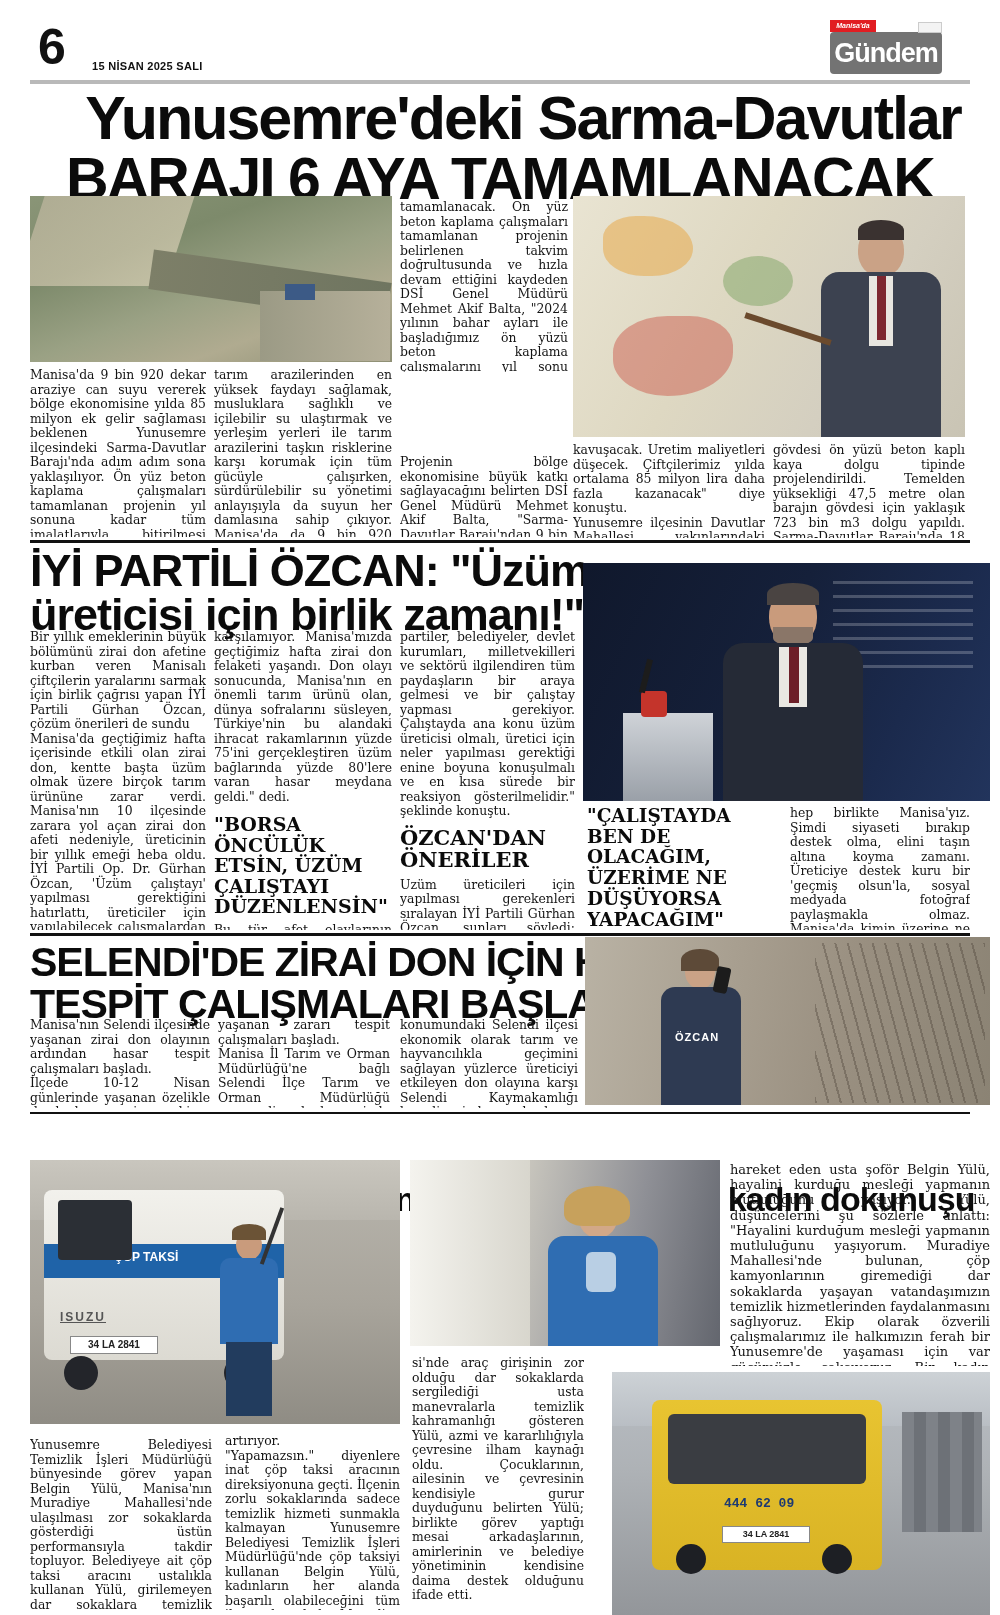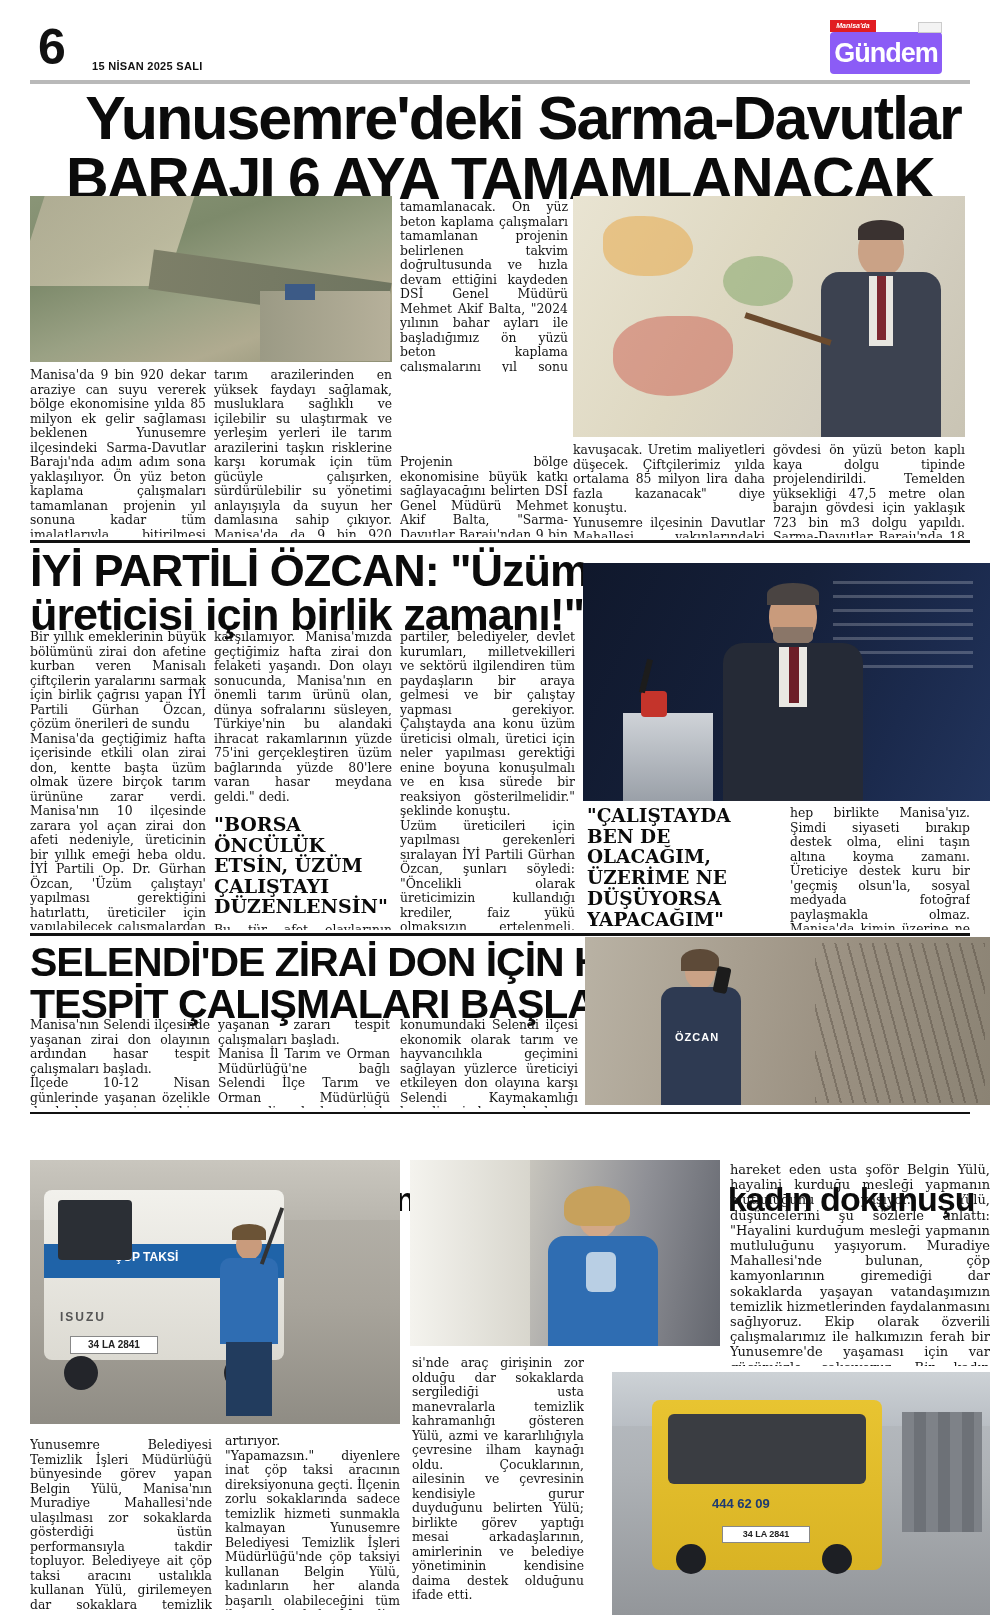--- a/index.html
+++ b/index.html
@@ -20,21 +20,21 @@
 </head>
 <body>
 
 <div id="page">
 
   <div class="abs sans" style="left:38px;top:22px;font-size:50px;font-weight:bold;line-height:1;">6</div>
   <div class="abs sans" style="left:92px;top:60px;font-size:11px;font-weight:bold;letter-spacing:.3px;">15 NİSAN 2025 SALI</div>
 
   <div class="abs" style="left:830px;top:20px;width:112px;height:58px;">
     <div class="abs sans" style="left:0;top:0;width:46px;height:12px;background:#e11d22;color:#fff;font-size:7px;font-style:italic;font-weight:bold;text-align:center;line-height:12px;">Manisa'da</div>
-    <div class="abs sans" style="left:0;top:12px;width:112px;height:42px;background:#8b5cf6;border-radius:4px;color:#fff;font-size:27px;font-weight:bold;text-align:center;line-height:42px;letter-spacing:-1px;">Gündem</div>
+    <div class="abs sans" style="left:0;top:12px;width:112px;height:42px;background:#737373;border-radius:4px;color:#fff;font-size:27px;font-weight:bold;text-align:center;line-height:42px;letter-spacing:-1px;">Gündem</div>
     <div class="abs" style="left:88px;top:2px;width:22px;height:9px;background:#f3f3f3;border:1px solid #ccc;"></div>
   </div>
 
   <div class="abs" style="left:30px;top:80px;width:940px;height:4px;background:#b9b9b9;"></div>
 
   <div class="abs headline" style="left:0;top:88px;width:966px;text-align:center;font-size:61px;margin-left:40px;">Yunusemre'deki Sarma-Davutlar</div>
   <div class="abs headline" style="left:0;top:150px;width:1000px;text-align:center;font-size:59px;">BARAJI 6 AYA TAMAMLANACAK</div>
 
   <div class="abs photo" style="left:30px;top:196px;width:362px;height:166px;
               background:linear-gradient(160deg,#8a9577 0%,#7d8a6b 30%,#9aa184 55%,#b0ab90 75%,#8e8f74 100%);">
@@ -94,20 +94,21 @@
 Tarımın üstü açık bir sanayi olarak tanımlandığına dikkat çeken İYİ Partili Özcan, "Ne kadar tedbir alırsanız alın, doğal afetler nedeniyle bir yıllık emeğiniz boşa gidebiliyor. Maddi gücü olan çiftçiler imkanları ölçüsünde tarım sigortası yaptırsa da bu sigorta zararı tam anlamıyla</div>
 
   <div class="abs" style="left:214px;top:630px;width:178px;height:300px;overflow:hidden;">
     <div class="body-col" style="width:178px;">karşılamıyor. Manisa'mızda geçtiğimiz hafta zirai don felaketi yaşandı. Don olayı sonucunda, Manisa'nın en önemli tarım ürünü olan, dünya sofralarını süsleyen, Türkiye'nin bu alandaki ihracat rakamlarının yüzde 75'ini gerçekleştiren üzüm bağlarında yüzde 80'lere varan hasar meydana geldi." dedi.</div>
     <div class="subhead" style="margin:10px 0 6px 0;font-size:19px;">"BORSA ÖNCÜLÜK ETSİN, ÜZÜM ÇALIŞTAYI DÜZENLENSİN"</div>
     <div class="body-col" style="width:178px;">Bu tür afet olaylarının siyaset üstü olarak algılanması ve herkesin elini taşın altına koyması gerektiğini dile getiren Özcan, "Böyle durumlarda en önemlisi tek ses olabilmektir. Manisa Ticaret Borsası önderliğinde, ziraat odaları, sulama birlikleri, tarım kredi kooperatifleri, esnaf odaları, banka temsilcileri, ilaç bayileri, tarımsal kooperatifler, siyasi</div>
   </div>
 
   <div class="abs" style="left:400px;top:630px;width:175px;height:300px;overflow:hidden;">
     <div class="body-col" style="width:175px;">partiler, belediyeler, devlet kurumları, milletvekilleri ve sektörü ilgilendiren tüm paydaşların bir araya gelmesi ve bir çalıştay yapması gerekiyor. Çalıştayda ana konu üzüm üreticisi olmalı, üretici için neler yapılması gerektiği enine boyuna konuşulmalı ve en kısa sürede bir reaksiyon gösterilmelidir." şeklinde konuştu.</div>
+    <div class="subhead" style="margin:8px 0 6px 0;font-size:21px;">ÖZCAN'DAN ÖNERİLER</div>
     <div class="body-col" style="width:175px;">Üzüm üreticileri için yapılması gerekenleri sıralayan İYİ Partili Gürhan Özcan, şunları söyledi: "Öncelikli olarak üreticimizin kullandığı krediler, faiz yükü olmaksızın ertelenmeli. İhtiyaç durumuna göre de yine faizsiz kredi verilmeli. Ticaret borsaları ve ziraat odaları, imkanları ölçüsünde üreticiye hibe desteği sağlamalı. Ürünlerini sigorta yaptıran üreticilerin sigortadan alacaklarının en kısa sürede ödenmesi sağlanmalı."</div>
   </div>
 
   <div class="abs" style="left:587px;top:806px;width:190px;height:124px;overflow:hidden;">
     <div class="quote-head">"ÇALIŞTAYDA BEN DE OLACAĞIM, ÜZERİME NE DÜŞÜYORSA YAPACAĞIM"</div>
 
   </div>
   <div class="abs body-col" style="left:790px;top:806px;width:180px;height:124px;">hep birlikte Manisa'yız. Şimdi siyaseti bırakıp destek olma, elini taşın altına koyma zamanı. Üreticiye destek kuru bir 'geçmiş olsun'la, sosyal medyada fotoğraf paylaşmakla olmaz. Manisa'da kimin üzerine ne görev düşüyorsa destek olmak, el birliği ile bu yarayı sarmak gerekiyor." ifadelerini kullandı. ■ Haber Merkezi</div>
 
   <div class="abs rule" style="left:30px;top:933px;width:940px;height:3px;"></div>
@@ -138,21 +139,21 @@
 
   <div class="abs headline" style="left:340px;top:1182px;width:650px;text-align:center;font-size:34px;letter-spacing:-1px;">Yunusemre'de temizliğe kadın dokunuşu</div>
 
   <div class="abs photo" style="left:30px;top:1160px;width:370px;height:264px;
               background:linear-gradient(180deg,#b9b6ae 0%,#a8a49b 55%,#8f8c84 100%);">
     <div class="abs" style="left:0;top:0;width:370px;height:60px;background:linear-gradient(180deg,#c9c6be,#b9b6ae);"></div>
     <div class="abs" style="left:14px;top:30px;width:240px;height:170px;background:linear-gradient(180deg,#f2f1ec,#dcdad2);border-radius:8px;">
       <div class="abs" style="left:0;top:54px;width:240px;height:34px;background:#1f63a8;"></div>
       <div class="abs ph-label" style="left:70px;top:60px;color:#fff;font-size:12px;">ÇÖP TAKSİ</div>
       <div class="abs" style="left:14px;top:10px;width:74px;height:60px;background:#2b2f35;border-radius:4px;"></div>
-      <div class="abs ph-label" style="left:16px;top:120px;color:#555;font-size:12px;letter-spacing:2px;">ISUZU</div>
+      <div class="abs ph-label" style="left:16px;top:120px;color:#555;font-size:12px;letter-spacing:2px;text-decoration:underline;">ISUZU</div>
       <div class="abs ph-label" style="left:26px;top:146px;width:86px;height:16px;background:#fff;border:1px solid #888;color:#222;font-size:10px;text-align:center;line-height:16px;">34 LA 2841</div>
       <div class="abs" style="left:20px;top:166px;width:34px;height:34px;background:#23252a;border-radius:50%;"></div>
       <div class="abs" style="left:180px;top:166px;width:34px;height:34px;background:#23252a;border-radius:50%;"></div>
     </div>
     <div class="abs" style="left:170px;top:64px;width:100px;height:200px;">
       <div class="abs" style="left:36px;top:6px;width:26px;height:30px;background:#c99b7c;border-radius:50%;"></div>
       <div class="abs" style="left:32px;top:0;width:34px;height:16px;background:#6b5336;border-radius:50% 50% 0 0;"></div>
       <div class="abs" style="left:20px;top:34px;width:58px;height:86px;background:#2f6db2;border-radius:10px 10px 0 0;"></div>
       <div class="abs" style="left:26px;top:118px;width:46px;height:74px;background:#223c5e;"></div>
       <div class="abs" style="left:70px;top:-18px;width:4px;height:60px;background:#333;transform:rotate(20deg);"></div>
@@ -170,21 +171,21 @@
     </div>
   </div>
 
   <div class="abs body-col" style="left:730px;top:1162px;width:260px;height:204px;font-size:13px;">hareket eden usta şoför Belgin Yülü, hayalini kurduğu mesleği yapmanın mutluluğunu yaşıyor. Yülü, düşüncelerini şu sözlerle anlattı:  "Hayalini kurduğum mesleği yapmanın mutluluğunu yaşıyorum. Muradiye Mahallesi'nde bulunan, çöp kamyonlarının giremediği dar sokaklarda yaşayan vatandaşımızın temizlik hizmetlerinden faydalanmasını sağlıyoruz. Ekip olarak özverili çalışmalarımız ile halkımızın ferah bir Yunusemre'de yaşaması için var gücümüzle çalışıyoruz. Bir kadın isterse her şeyi başarır. Ben de bu mesleği istiyordum. Başarımla başta ailem, çocuklarım ve sokakta karşılaştığımız bütün kadınlar benimle gurur duyuyor." ■ Haber Merkezi</div>
 
   <div class="abs photo" style="left:612px;top:1372px;width:378px;height:243px;
               background:linear-gradient(180deg,#b9bec4 0%,#aeb2b6 40%,#93969a 100%);">
     <div class="abs" style="left:0;top:0;width:378px;height:54px;background:linear-gradient(180deg,#cdd2d6,#b9bec4);"></div>
     <div class="abs" style="left:40px;top:28px;width:230px;height:170px;background:linear-gradient(180deg,#e8c431,#d9b324);border-radius:8px;">
       <div class="abs" style="left:16px;top:14px;width:198px;height:70px;background:#3a3d42;border-radius:6px;"></div>
-      <div class="abs ph-label" style="left:60px;top:96px;color:#1d3a72;font-size:13px;">444 62 09</div>
+      <div class="abs ph-label" style="left:72px;top:96px;color:#1d3a72;font-size:13px;font-family:Liberation Mono, monospace;">444 62 09</div>
       <div class="abs ph-label" style="left:70px;top:126px;width:86px;height:15px;background:#fff;border:1px solid #888;color:#222;font-size:9px;text-align:center;line-height:15px;">34 LA 2841</div>
       <div class="abs" style="left:24px;top:144px;width:30px;height:30px;background:#1d1f24;border-radius:50%;"></div>
       <div class="abs" style="left:170px;top:144px;width:30px;height:30px;background:#1d1f24;border-radius:50%;"></div>
     </div>
     <div class="abs" style="left:290px;top:40px;width:80px;height:120px;background:repeating-linear-gradient(90deg,#7e8288 0 12px,#6d7177 12px 24px);"></div>
   </div>
 
   <div class="abs body-col" style="left:30px;top:1438px;width:182px;height:172px;">Yunusemre Belediyesi Temizlik İşleri Müdürlüğü bünyesinde görev yapan Belgin Yülü, Manisa'nın Muradiye Mahallesi'nde ulaşılması zor sokaklarda gösterdiği üstün performansıyla takdir topluyor. Belediyeye ait çöp taksi aracını ustalıkla kullanan Yülü, girilemeyen dar sokaklara temizlik hizmeti ulaştırarak bölge halkının yaşam kalitesini</div>
   <div class="abs body-col" style="left:225px;top:1434px;width:175px;height:176px;">artırıyor.
 "Yapamazsın." diyenlere inat çöp taksi aracının direksiyonuna geçti. İlçenin zorlu sokaklarında sadece temizlik hizmeti sunmakla kalmayan Yunusemre Belediyesi Temizlik İşleri Müdürlüğü'nde çöp taksiyi kullanan Belgin Yülü, kadınların her alanda başarılı olabileceğini tüm ilçeye kanıtladı. Muradiye Mahalle-</div>

